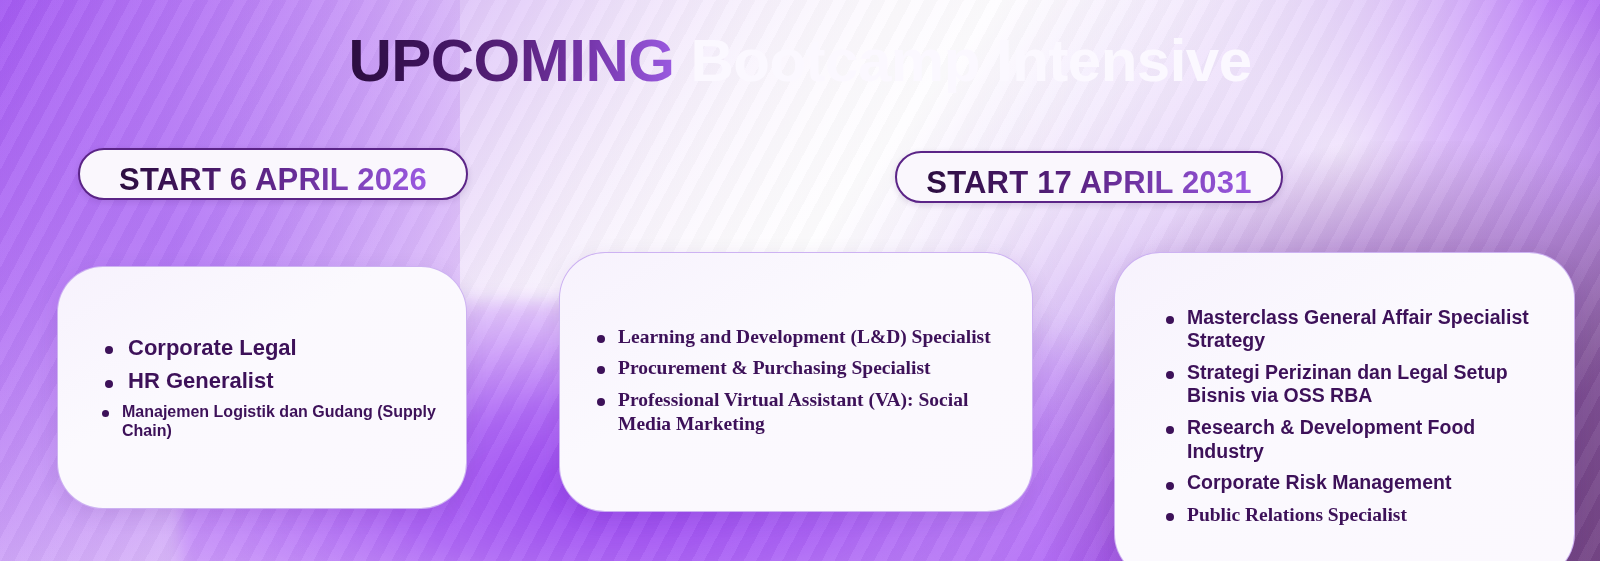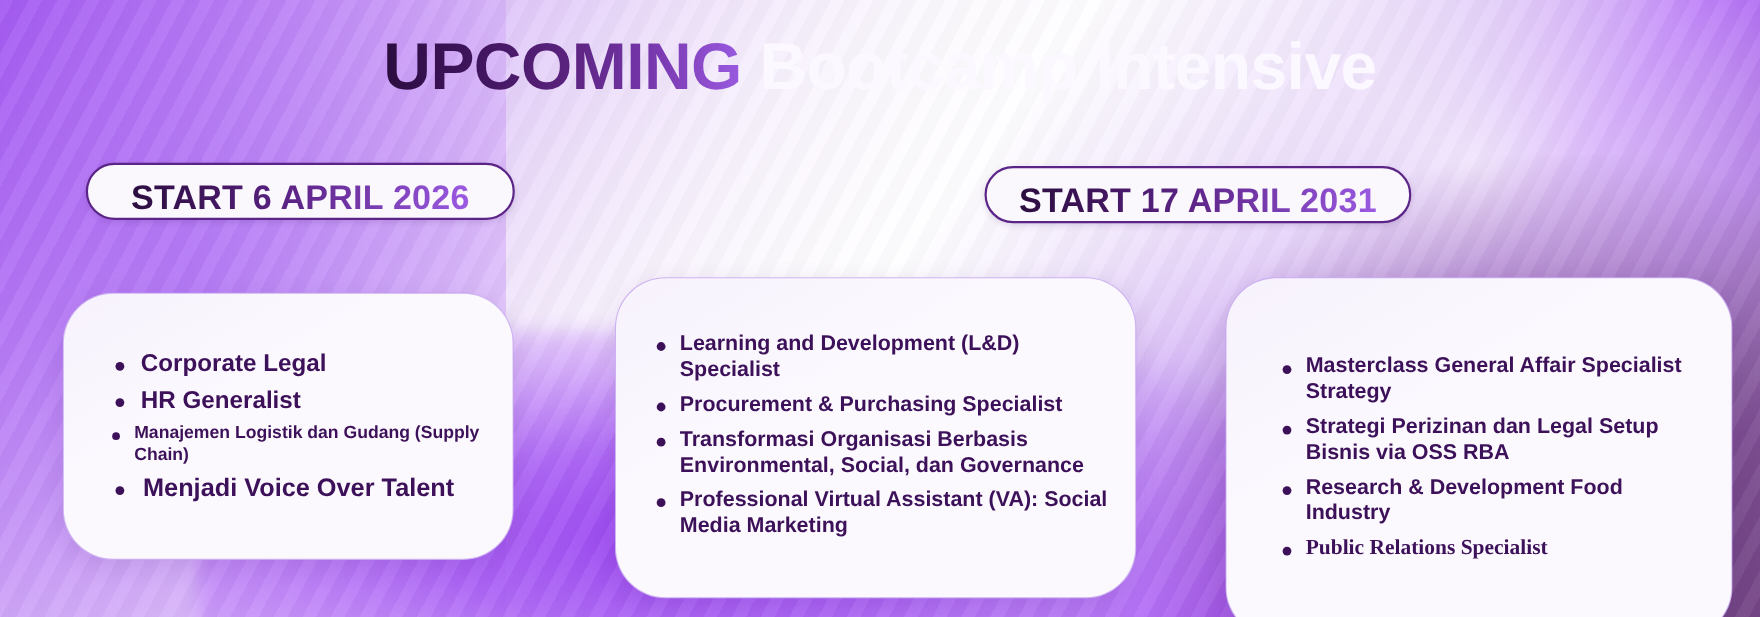--- a/index.html
+++ b/index.html
@@ -152,21 +152,21 @@
   .card {
     position:absolute;
     background:linear-gradient(150deg,#f7f2fd 0%, #fbf9fe 40%, #fbf8fe 100%);
     border:1px solid rgba(168,120,232,0.55);
     border-radius:46px;
     box-shadow:0 6px 22px rgba(70,25,110,0.10);
     display:flex;
     align-items:center;
   }
   #card-1 { left:57px;  top:253px; width:410px; height:243px;margin-top:13px; }
-  #card-2 { left:559px; top:252px; width:474px; height:292px; }
+  #card-2 { left:559px; top:252px; width:474px; height:260px;font-family:Liberation Serif, serif; }
   #card-3 { left:1114px;top:252px; width:461px; height:328px; }
 
   .card ul {
     list-style:none;
     width:100%;
     padding:0 18px 0 34px;
   }
   .card li {
     position:relative;
     padding-left:30px;
@@ -226,36 +226,35 @@
 
     <div class="date-badge" id="badge-2">
       <span class="badge-text">START 17 APRIL 2031</span>
     </div>
 
     <div class="card" id="card-1">
       <ul>
           <li>Corporate Legal</li>
           <li>HR Generalist</li>
           <li class="small">Manajemen Logistik dan Gudang (Supply Chain)</li>
-          <li class="big">Menjadi Voice Over Talent</li>
         </ul>
     </div>
 
     <div class="card" id="card-2">
       <ul>
           <li>Learning and Development (L&amp;D) Specialist</li>
           <li>Procurement &amp; Purchasing Specialist</li>
-          <li>Transformasi Organisasi Berbasis Environmental, Social, dan Governance</li>
           <li>Professional Virtual Assistant (VA): Social Media Marketing</li>
         </ul>
     </div>
 
     <div class="card" id="card-3">
       <ul>
           <li>Masterclass General Affair Specialist Strategy</li>
           <li>Strategi Perizinan dan Legal Setup Bisnis via OSS RBA</li>
           <li>Research &amp; Development Food Industry</li>
+          <li>Corporate Risk Management</li>
           <li>Public Relations Specialist</li>
         </ul>
     </div>
 
   </div>
 </div>
 
 </body></html>

